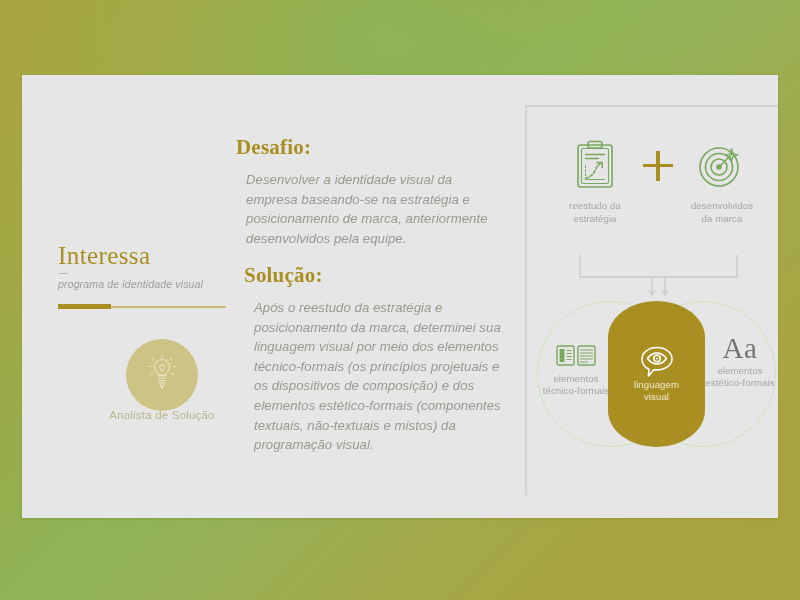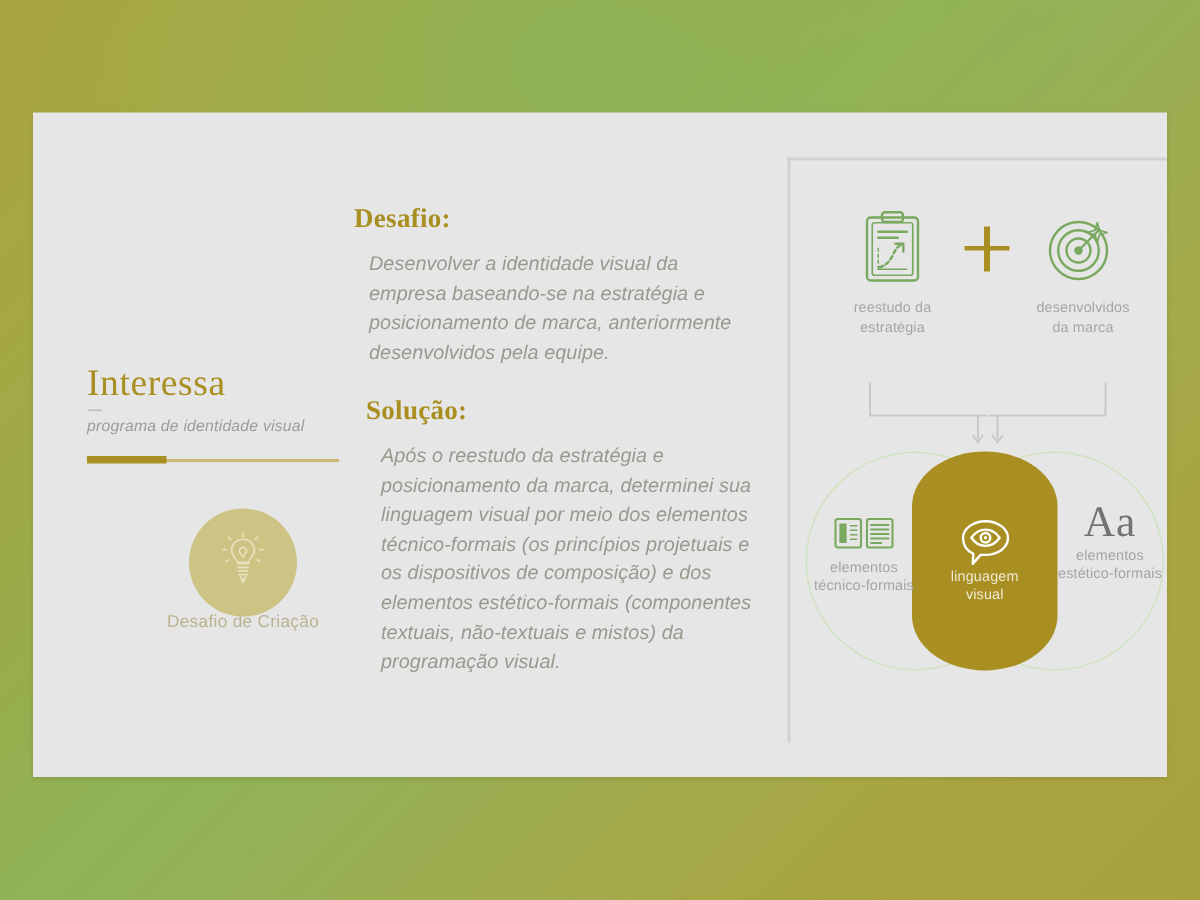--- a/index.html
+++ b/index.html
@@ -138,21 +138,21 @@
   .mid-col {
     position: absolute;
     left: 214px;
     top: 0;
     width: 280px;
   }
 
   .sec-head {
     font-family: "Liberation Serif", "DejaVu Serif", serif;
     font-weight: bold;
-    font-size: 18px;
+    font-size: 21px;
     color: #a98f21;
     letter-spacing: 0.2px;
     margin: 0 0 2px 0;
   }
 
   .sec-body {
     font-size: 13.2px;
     font-style: italic;
     color: #959b8e;
     line-height: 19.6px;
@@ -310,21 +310,21 @@
             <path d="M23 9.5c-4.3 0-7.6 3.2-7.6 7.2 0 2.6 1.3 4.3 2.5 5.6.8.9 1.3 1.6 1.3 2.6h7.6c0-1 .5-1.7 1.3-2.6 1.2-1.3 2.5-3 2.5-5.6 0-4-3.3-7.2-7.6-7.2z"></path>
             <path d="M20.6 17.3c0-1.3 1.1-2.4 2.4-2.4s2.4 1.1 2.4 2.4c0 1.1-.8 1.6-1.3 2.2-.4.5-.6 1-.6 1.6h-1c0-.6-.2-1.1-.6-1.6-.5-.6-1.3-1.1-1.3-2.2z"></path>
             <path d="M23 5.6v2.3M13.4 8.1l1.5 1.7M32.6 8.1l-1.5 1.7M9.6 16.4h2.2M34.2 16.4h2.2M11.7 24.3l1.9-1.1M34.3 24.3l-1.9-1.1"></path>
             <path d="M19.2 25.8h7.6M19.4 28.2h7.2M19.8 30.6h6.4M20.2 33h5.6"></path>
             <path d="M20.6 33l2.4 5.4 2.4-5.4"></path>
             <path d="M22.1 36.3h1.8"></path>
           </svg>
         </span>
       </div>
 
-      <div class="avatar-caption">Desafio de Criação</div>
+      <div class="avatar-caption">Analista de Solução</div>
     </div>
 
     <div class="mid-col">
 
       <div id="block-desafio">
         <p class="sec-head">Desafio:</p>
         <p class="sec-body">Desenvolver a identidade visual da empresa baseando-se na estratégia e posicionamento de marca, anteriormente desenvolvidos pela equipe.</p>
       </div>
 
       <div id="block-solucao">

